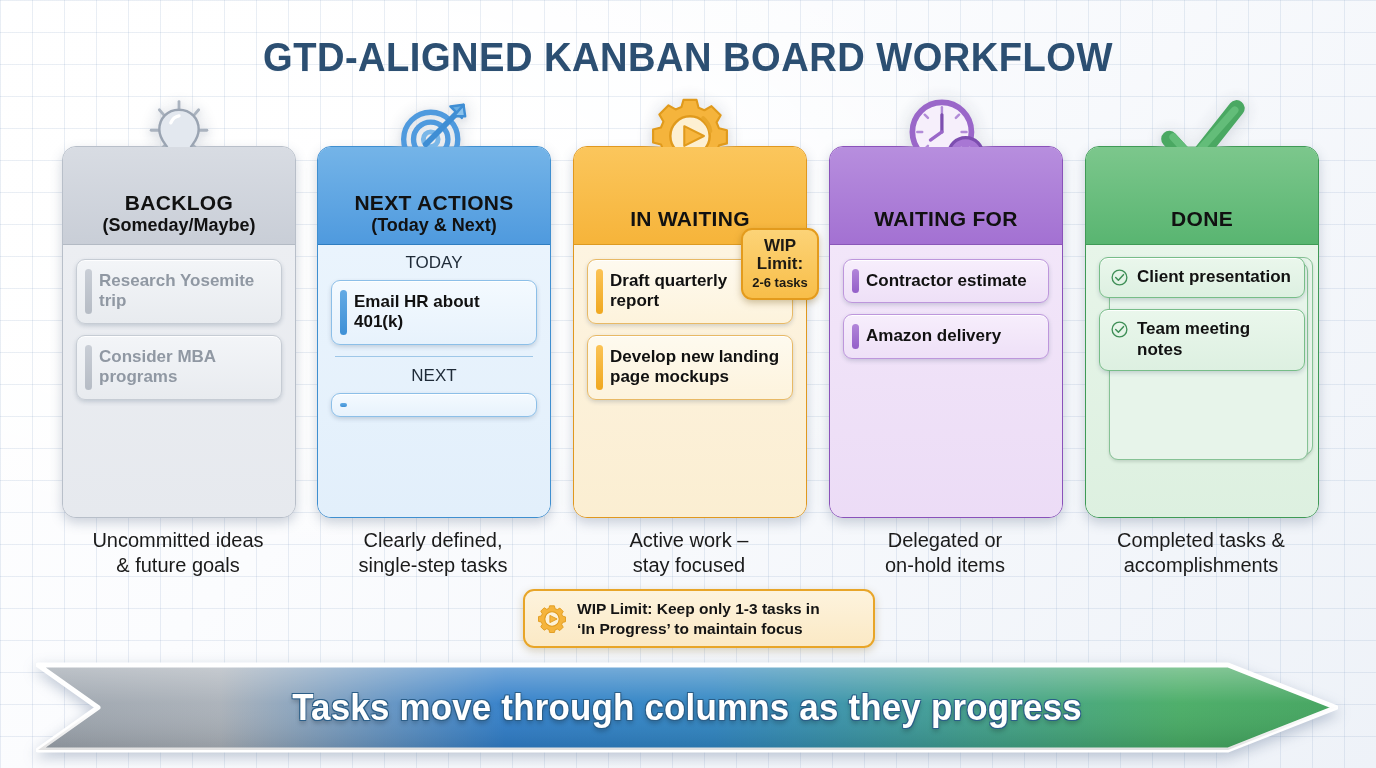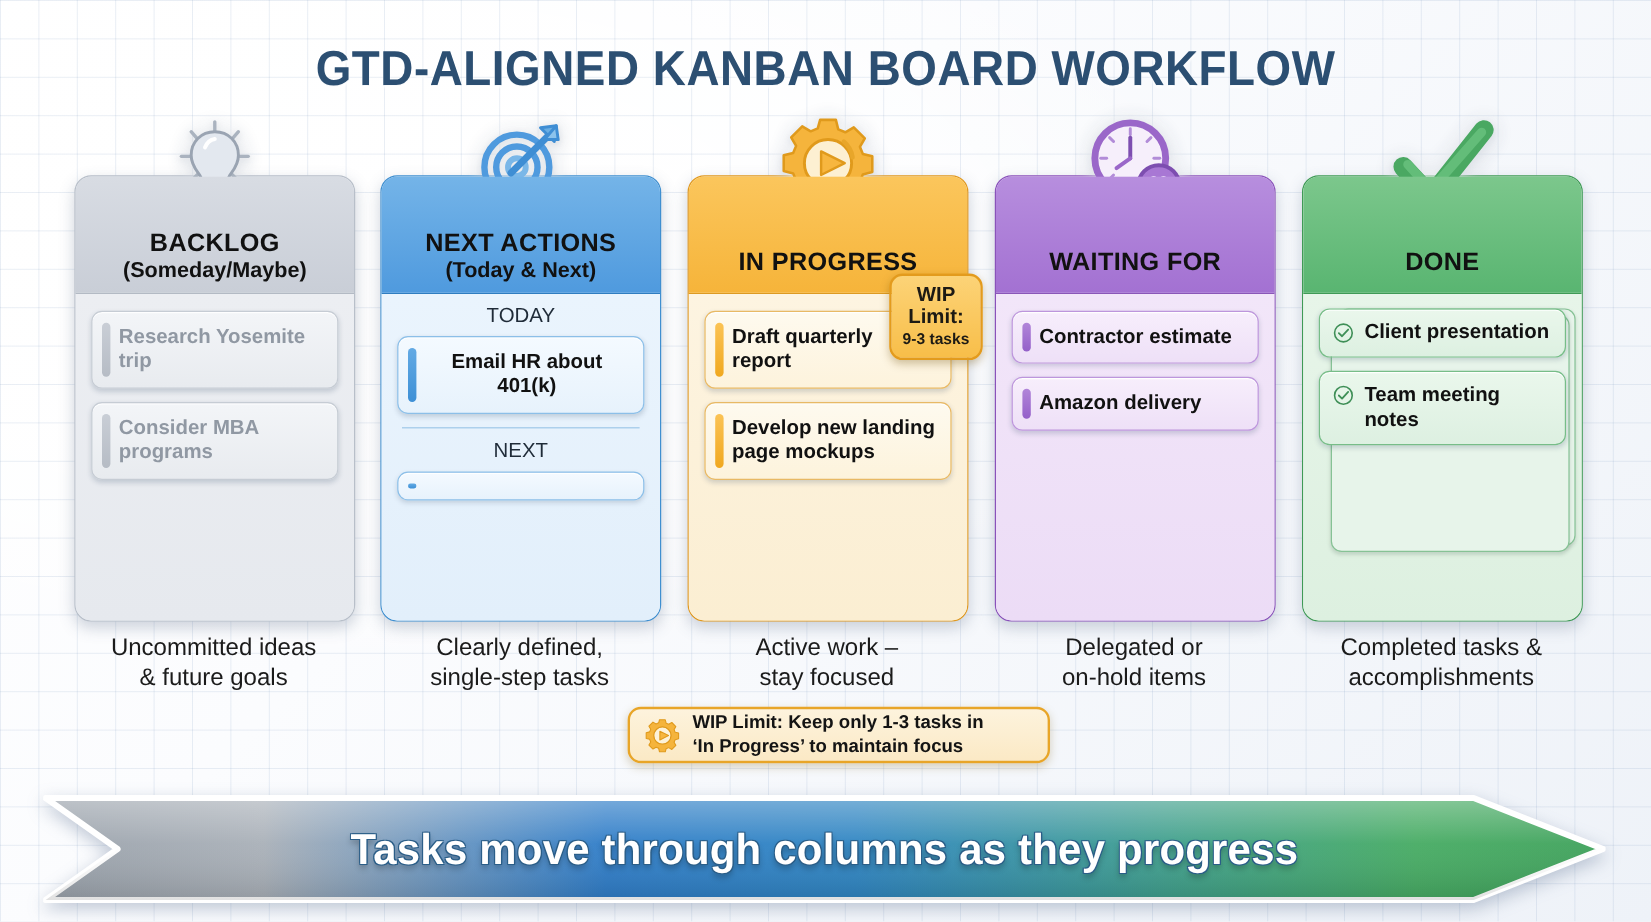--- a/index.html
+++ b/index.html
@@ -76,21 +76,21 @@
   
   .card{position:relative;border-radius:9px;padding:11px 12px 11px 22px;margin-bottom:11px;
         box-sizing:border-box;
         font-size:17px;font-weight:bold;line-height:1.2;color:#111;
         box-shadow:0 2px 4px rgba(60,80,110,.22), 0 1px 0 rgba(255,255,255,.9) inset;}
   .card .bar{position:absolute;left:8px;top:9px;bottom:9px;width:7px;border-radius:4px;}
   .card.muted{color:#9098a3;font-weight:bold;}
 
   #col1 .card{background:linear-gradient(180deg,#f3f5f8 0%,#e8ebef 100%);border:1px solid #c6ccd4;}
   #col1 .card .bar{background:linear-gradient(180deg,#c9ced6,#b6bcc5);}
-  #col2 .card{background:linear-gradient(180deg,#f4faff 0%,#e7f2fc 100%);border:1px solid #8cbfe8;text-align:center;}
+  #col2 .card{background:linear-gradient(180deg,#f4faff 0%,#e7f2fc 100%);border:1px solid #8cbfe8;}
   #col2 .card .bar{background:linear-gradient(180deg,#63aae4,#3e90d6);}
   #col3 .card{background:linear-gradient(180deg,#fefaef 0%,#fdf3dc 100%);border:1px solid #e8b965;}
   #col3 .card .bar{background:linear-gradient(180deg,#fbc355,#f0a81f);}
   #col4 .card{background:linear-gradient(180deg,#f7eefc 0%,#eee0f7 100%);border:1px solid #bd96dc;}
   #col4 .card .bar{background:linear-gradient(180deg,#b185d9,#9460c9);}
   #col5 .card{background:linear-gradient(180deg,#eaf7ec 0%,#ddf0e1 100%);border:1px solid #77bd88;}
 
   
   #done-stack{position:relative;}
   .stack-ghost{position:absolute;border-radius:9px;background:#e7f4ea;border:1px solid #86c295;
@@ -110,21 +110,21 @@
   #wip-badge .l2{font-size:17px;line-height:1.08;}
   #wip-badge .l3{font-size:13px;line-height:1.2;margin-top:1px;}
 
   
   .caption{position:absolute;top:528px;width:232px;text-align:center;
      font-size:20px;line-height:1.25;color:#1b1b1b;}
   #cap1{left:62px;} #cap2{left:317px;} #cap3{left:573px;}
   #cap4{left:829px;} #cap5{left:1085px;}
 
   
-  #wip-note{position:absolute;left:523px;top:589px;width:352px;height:47px;
+  #wip-note{position:absolute;left:523px;top:589px;width:352px;height:59px;
      background:linear-gradient(180deg,#fdf3dd 0%,#fbe9c5 100%);
      border:2px solid #e8a528;border-radius:11px;
      display:flex;align-items:center;gap:10px;padding:0 12px;box-sizing:border-box;
      box-shadow:0 3px 8px rgba(130,100,30,.28);}
   #wip-note .txt{font-size:15.5px;font-weight:bold;color:#141414;line-height:1.25;}
 
   
   #arrow-wrap{position:absolute;left:36px;top:659px;width:1302px;height:97px;
      filter:drop-shadow(0 5px 7px rgba(70,95,130,.33));}
   #arrow-label{position:absolute;left:36px;top:659px;width:1302px;height:97px;
@@ -208,21 +208,21 @@
   </div>
 
   <div class="col" id="col3">
     <svg class="col-icon" viewBox="0 0 100 100">
       <path fill="#f5b43c" stroke="#e09a1c" stroke-width="2.6" stroke-linejoin="round" d="M42 6h16l2.4 9.6 7.2 3 8.6-5 11.2 11.2-5 8.6 3 7.2 9.6 2.4v16l-9.6 2.4-3 7.2 5 8.6-11.2 11.2-8.6-5-7.2 3L58 95H42l-2.4-9.6-7.2-3-8.6 5L12.6 76.2l5-8.6-3-7.2L5 58V42l9.6-2.4 3-7.2-5-8.6L23.8 12.6l8.6 5 7.2-3z"></path>
       <circle cx="50" cy="50" r="24" fill="#fdf0d2" stroke="#e09a1c" stroke-width="3"></circle>
       <path d="M43 38 L67 50 L43 62 z" fill="#f7b63f" stroke="#e09a1c" stroke-width="2.5" stroke-linejoin="round"></path>
       <path d="M66 28a26 26 0 0 1 9 16" fill="none" stroke="#e8a62a" stroke-width="4.5" stroke-linecap="round"></path>
     </svg>
     <div class="col-head" style="padding-bottom:14px;">
-      <div class="t1">IN PROGRESS</div>
+      <div class="t1">IN WAITING</div>
     </div>
     <div class="col-body">
       <div class="card">
         <span class="bar"></span>
         <span>Draft quarterly report</span>
       </div>
       <div class="card">
         <span class="bar"></span>
         <span>Develop new landing page mockups</span>
       </div>
@@ -289,21 +289,21 @@
           </svg>
           <span>Team meeting notes</span>
         </div>
       </div>
     </div>
   </div>
 
   <div id="wip-badge">
     <div class="l1">WIP</div>
     <div class="l2">Limit:</div>
-    <div class="l3">9-3 tasks</div>
+    <div class="l3">2-6 tasks</div>
   </div>
 
   <div class="caption" id="cap1">
     <div>Uncommitted ideas</div>
     <div>&amp; future goals</div>
   </div>
   <div class="caption" id="cap2">
     <div>Clearly defined,</div>
     <div>single-step tasks</div>
   </div>

